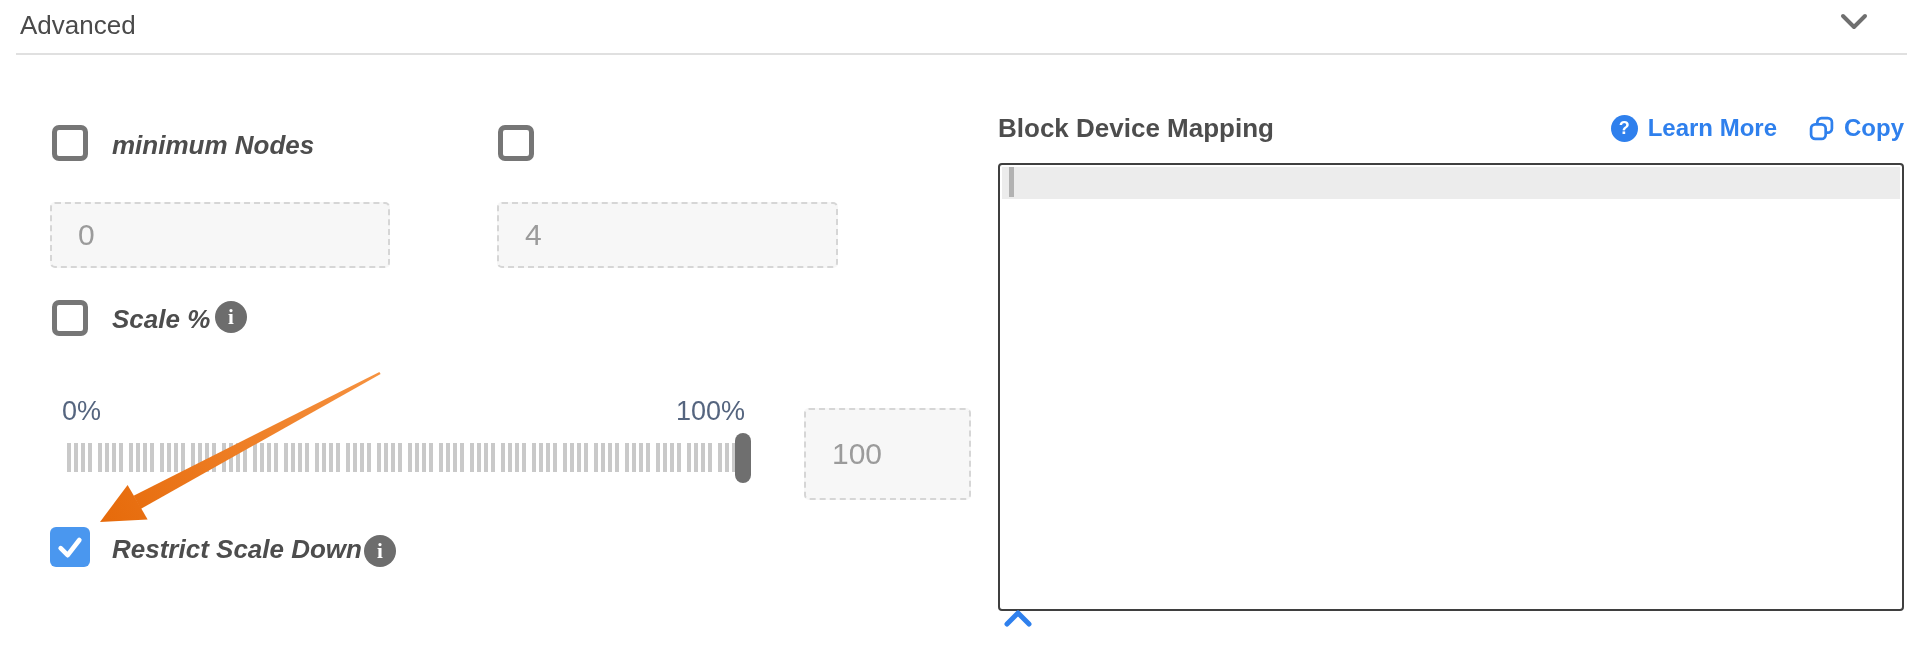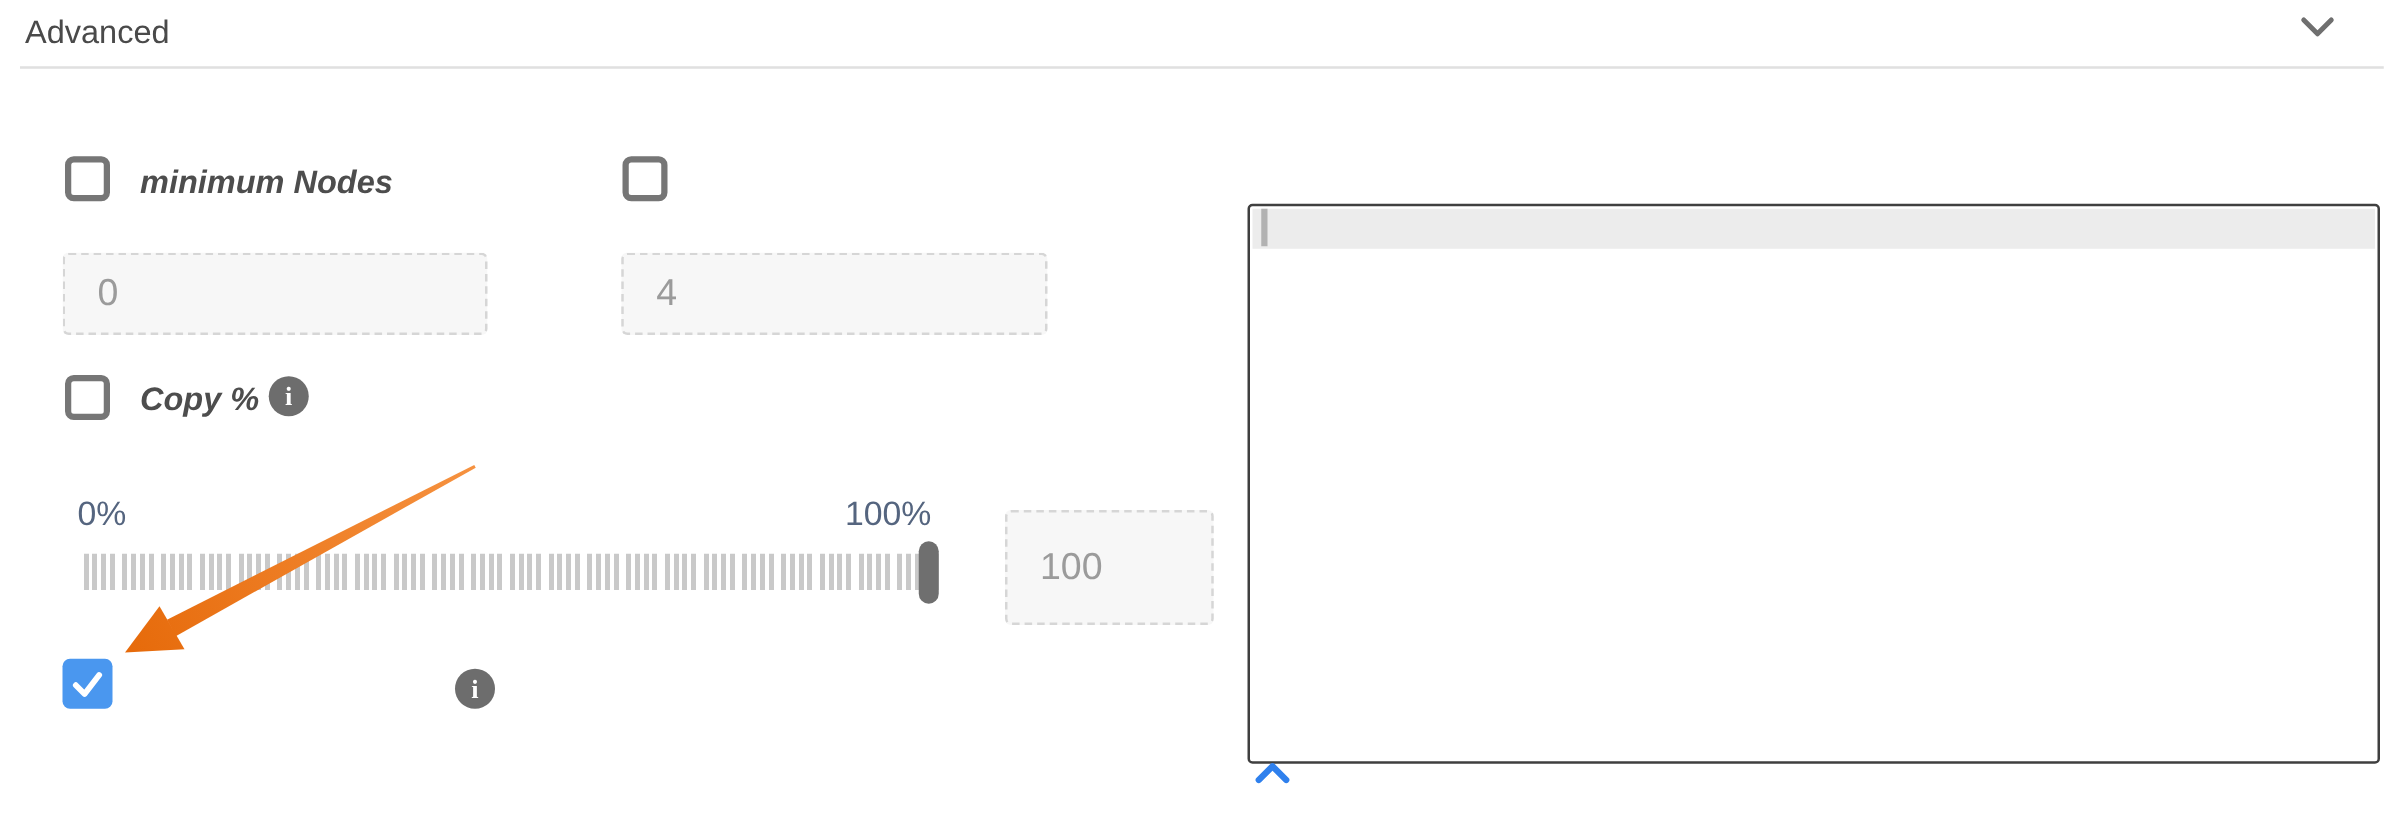--- a/index.html
+++ b/index.html
@@ -91,21 +91,21 @@
   <div class="divider"></div>
 
   <div class="cb" style="left:52px; top:125px;"></div>
   <div class="cb-label" style="left:112px; top:130px;">minimum Nodes</div>
   <input class="dash-input" style="left: 50px; top: 202px; width: 340px; height: 66px;" placeholder="0">
 
   <div class="cb" style="left:498px; top:125px;"></div>
   <input class="dash-input" style="left: 497px; top: 202px; width: 341px; height: 66px;" placeholder="4">
 
   <div class="cb" style="left:52px; top:300px;"></div>
-  <div class="cb-label" style="left:112px; top:304px;">Copy %</div>
+  <div class="cb-label" style="left:112px; top:304px;">Scale %</div>
   <div class="info-icon" style="left:215px; top:301px;">i</div>
 
   <div class="slider-min">0%</div>
   <div class="slider-max">100%</div>
   <div class="slider-track"></div>
   <div class="slider-handle"></div>
   <input class="dash-input" style="left: 804px; top: 408px; width: 167px; height: 92px;" placeholder="100">
 
   <svg class="arrow-svg" viewBox="0 0 310 165">
     <defs>
@@ -116,22 +116,39 @@
     </defs>
     <polygon points="299.4,6.9 300.6,9.1 60.6,143.9 53.6,130.7" fill="url(#ag)"></polygon>
     <polygon points="20,157 67.6,154.4 47.6,119.9" fill="url(#ag)"></polygon>
   </svg>
 
   <div class="cb-checked" style="left:50px; top:527px;">
     <svg width="28" height="28" viewBox="0 0 24 24">
       <polyline points="4,13 10,19 20,6" fill="none" stroke="#ffffff" stroke-width="4" stroke-linecap="round" stroke-linejoin="round"></polyline>
     </svg>
   </div>
+  <div class="cb-label" style="left:112px; top:534px;">Restrict Scale Down</div>
   <div class="info-icon" style="left:364px; top:535px;">i</div>
 
+  <div class="bdm-header">
+    <div class="bdm-title">Block Device Mapping</div>
+    <div class="bdm-links">
+      <a class="link">
+        <span class="q-icon">?</span>
+        <span>Learn More</span>
+      </a>
+      <a class="link">
+        <svg width="25" height="25" viewBox="0 0 24 24">
+          <rect x="8" y="2" width="14" height="14" rx="4" fill="none" stroke="#2f80ed" stroke-width="2.6"></rect>
+          <rect x="2" y="8" width="14" height="14" rx="4" fill="#ffffff" stroke="#2f80ed" stroke-width="2.6"></rect>
+        </svg>
+        <span>Copy</span>
+      </a>
+    </div>
+  </div>
 
   <div class="editor">
     <div class="editor-line1"></div>
     <div class="editor-cursor"></div>
     <span></span>
   </div>
 
   <div class="insert-row">
     <svg width="28" height="18" viewBox="0 0 28 18">
       <polyline points="3,14 14,3 25,14" fill="none" stroke="#2f80ed" stroke-width="5" stroke-linecap="round" stroke-linejoin="round"></polyline>

